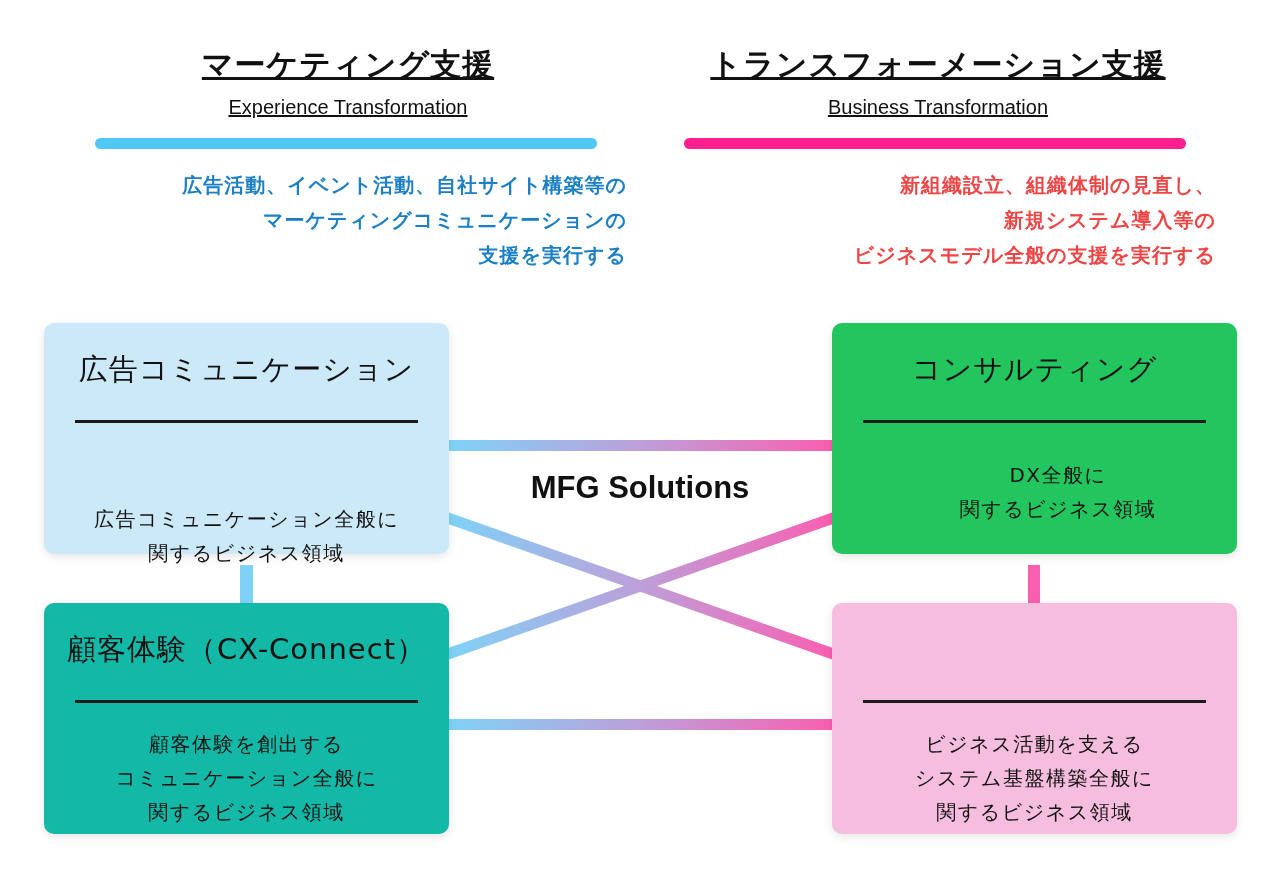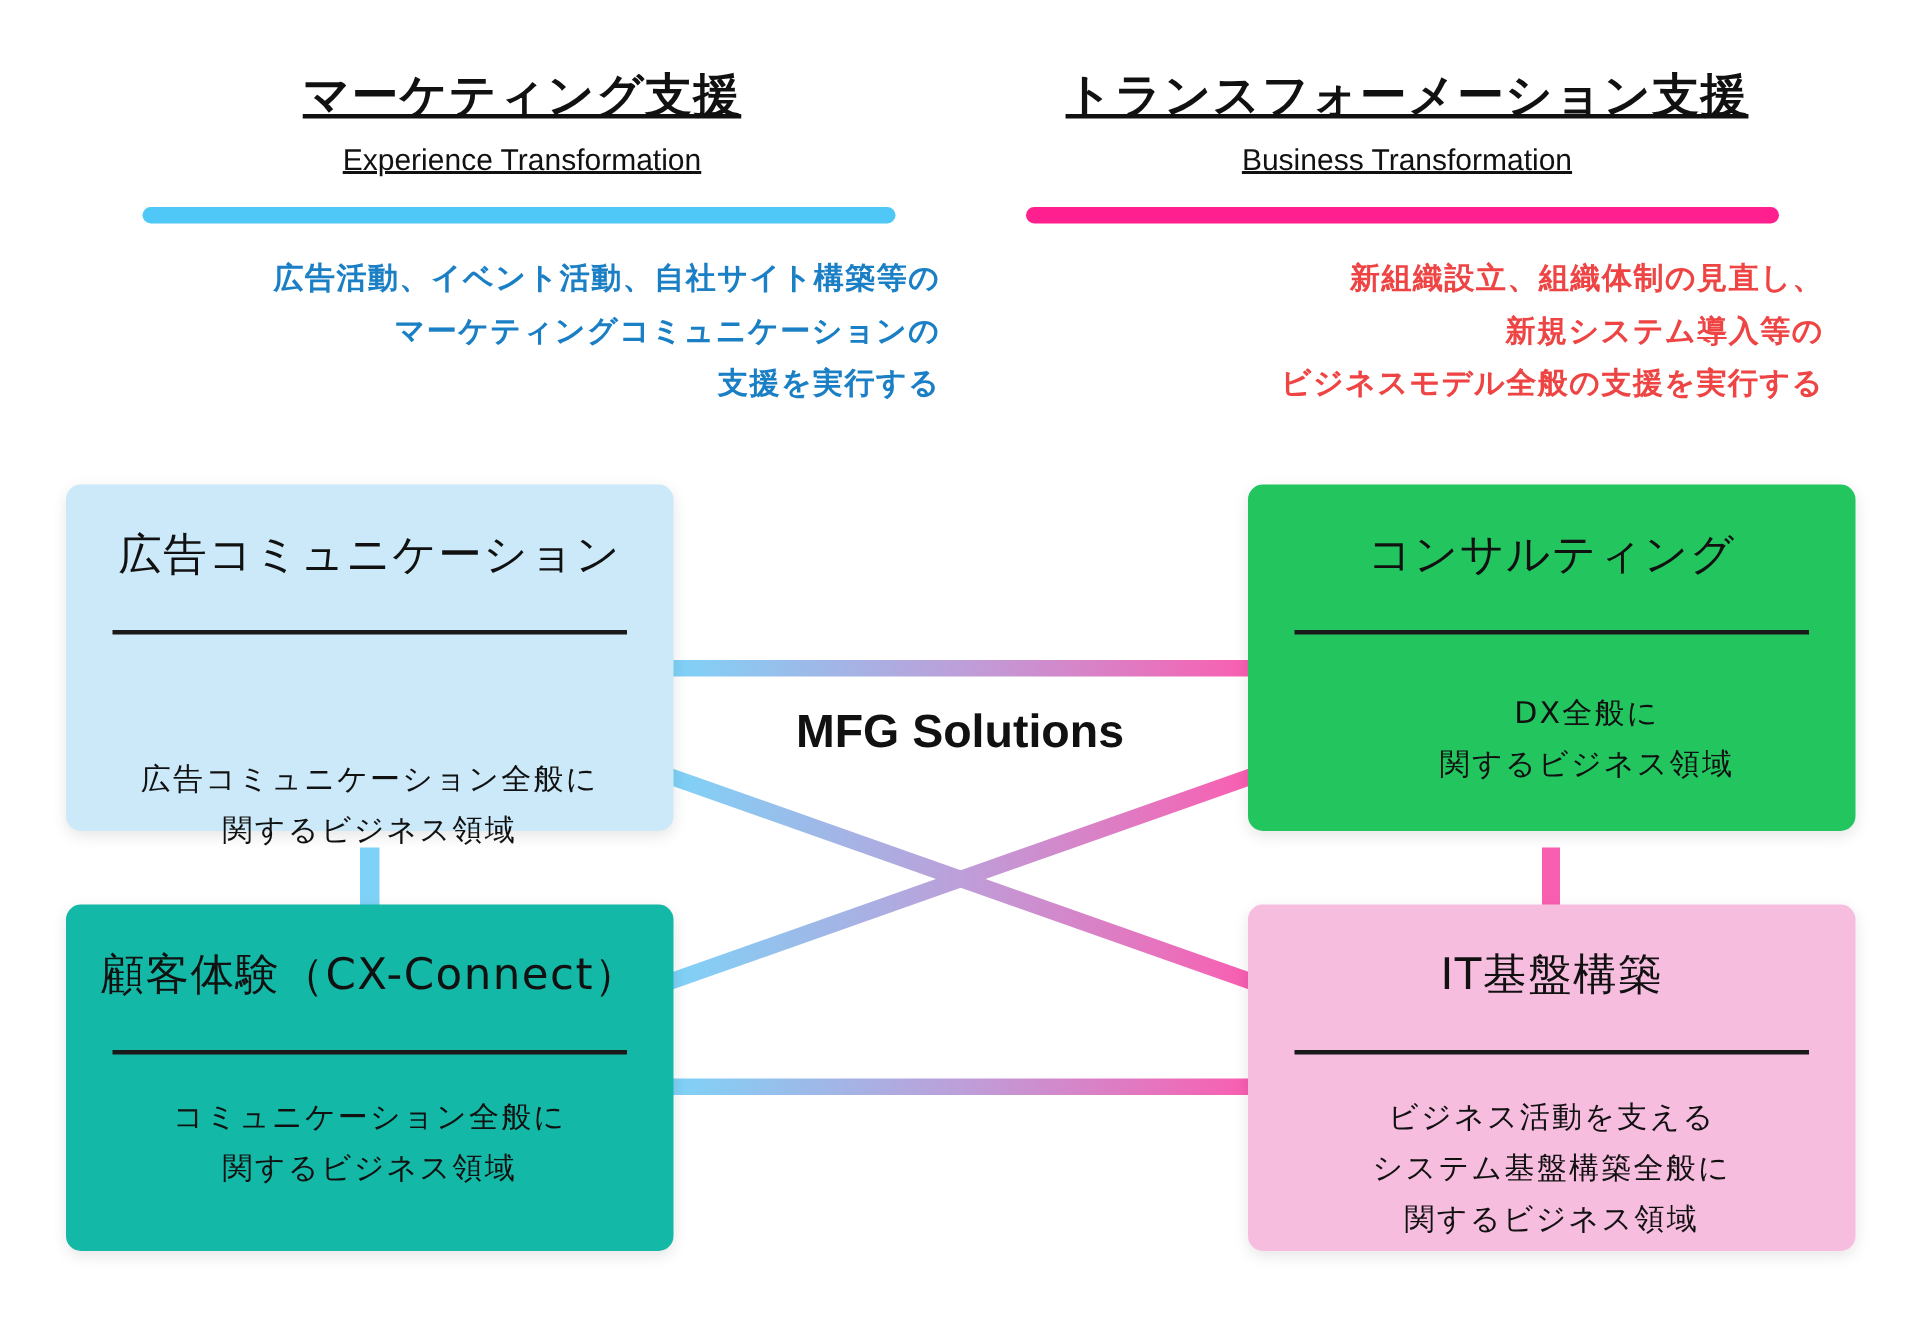--- a/index.html
+++ b/index.html
@@ -82,35 +82,35 @@
   <div class="box-body" style="top:135px;margin-top:44px;">
     <span>広告コミュニケーション全般に</span>
     <span>関するビジネス領域</span>
   </div>
 </div>
 
 <div class="box blue" style="left: 44px; top: 603px; background: #14b8a6;">
   <div class="box-title">顧客体験（CX-Connect）</div>
   <div class="box-rule"></div>
   <div class="box-body" style="top:124px;">
+    <span>顧客体験を創出する</span>
     <span>コミュニケーション全般に</span>
     <span>関するビジネス領域</span>
   </div>
 </div>
 
 <div class="box pink" style="left: 832px; top: 323px; background: #22c55e;">
   <div class="box-title">コンサルティング</div>
   <div class="box-rule"></div>
   <div class="box-body" style="top:135px;padding-left:47px;">
     <span>DX全般に</span>
     <span>関するビジネス領域</span>
   </div>
 </div>
 
 <div class="box pink" style="left: 832px; top: 603px; background: rgb(247, 189, 223);">
-  <div class="box-title">IT基盤構築</div>
   <div class="box-rule"></div>
   <div class="box-body" style="top:124px;">
     <span>ビジネス活動を支える</span>
     <span>システム基盤構築全般に</span>
     <span>関するビジネス領域</span>
   </div>
 </div>
 
 </body></html>

